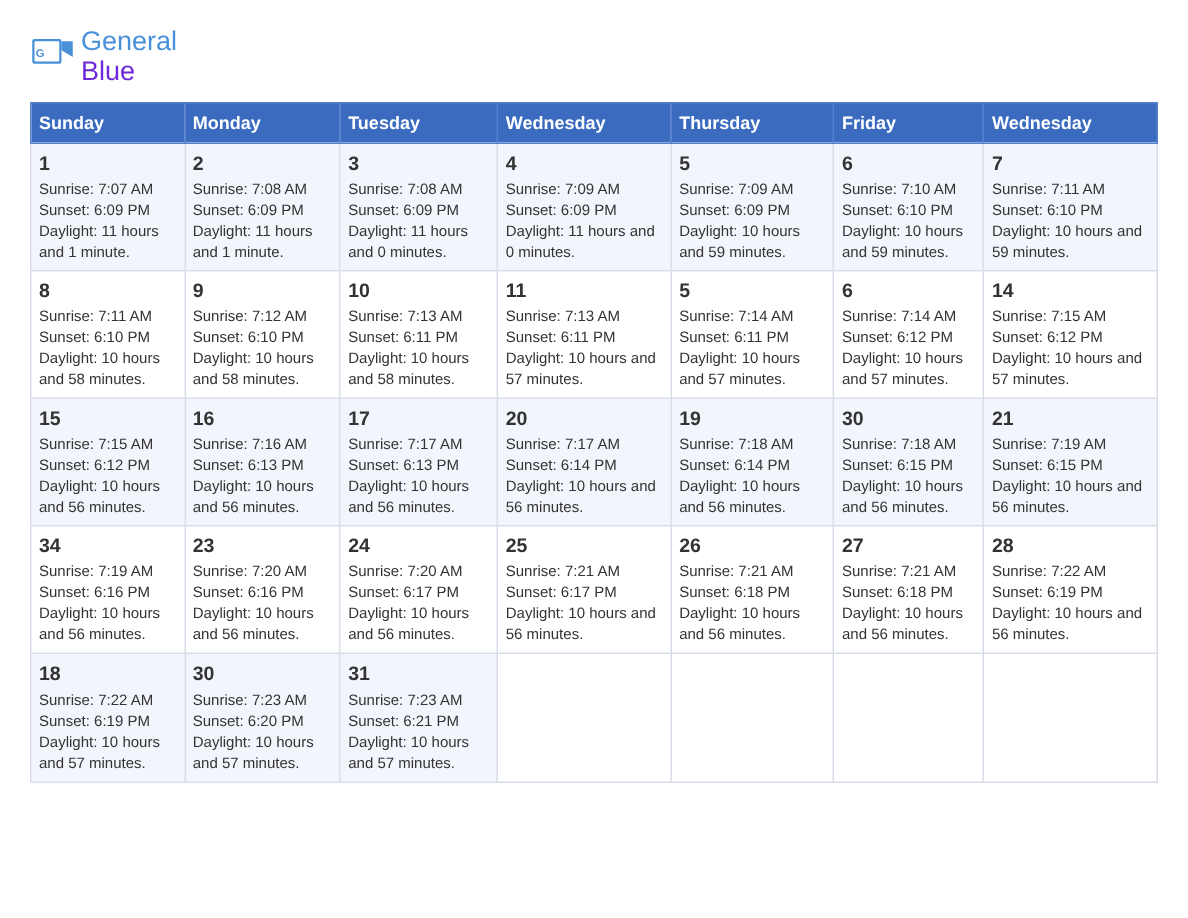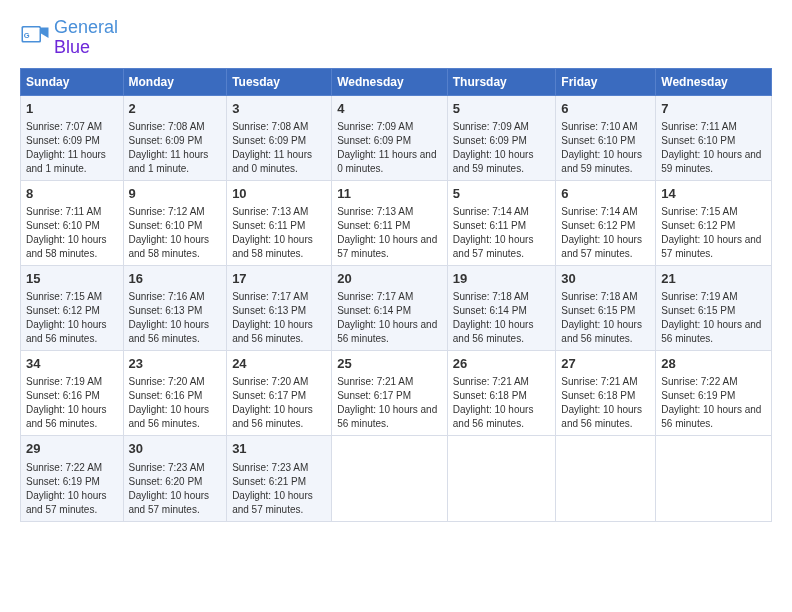--- a/index.html
+++ b/index.html
@@ -293,21 +293,21 @@
       </td>
           <td>
         <span class="day-num">28</span>
         <span>Sunrise: 7:22 AM</span><br>
         <span>Sunset: 6:19 PM</span><br>
         <span>Daylight: 10 hours and 56 minutes.</span>
       </td>
         </tr>
         <tr>
           <td>
-        <span class="day-num">29</span>
+        <span class="day-num">18</span>
         <span>Sunrise: 7:22 AM</span><br>
         <span>Sunset: 6:19 PM</span><br>
         <span>Daylight: 10 hours and 57 minutes.</span>
       </td>
           <td>
         <span class="day-num">30</span>
         <span>Sunrise: 7:23 AM</span><br>
         <span>Sunset: 6:20 PM</span><br>
         <span>Daylight: 10 hours and 57 minutes.</span>
       </td>

